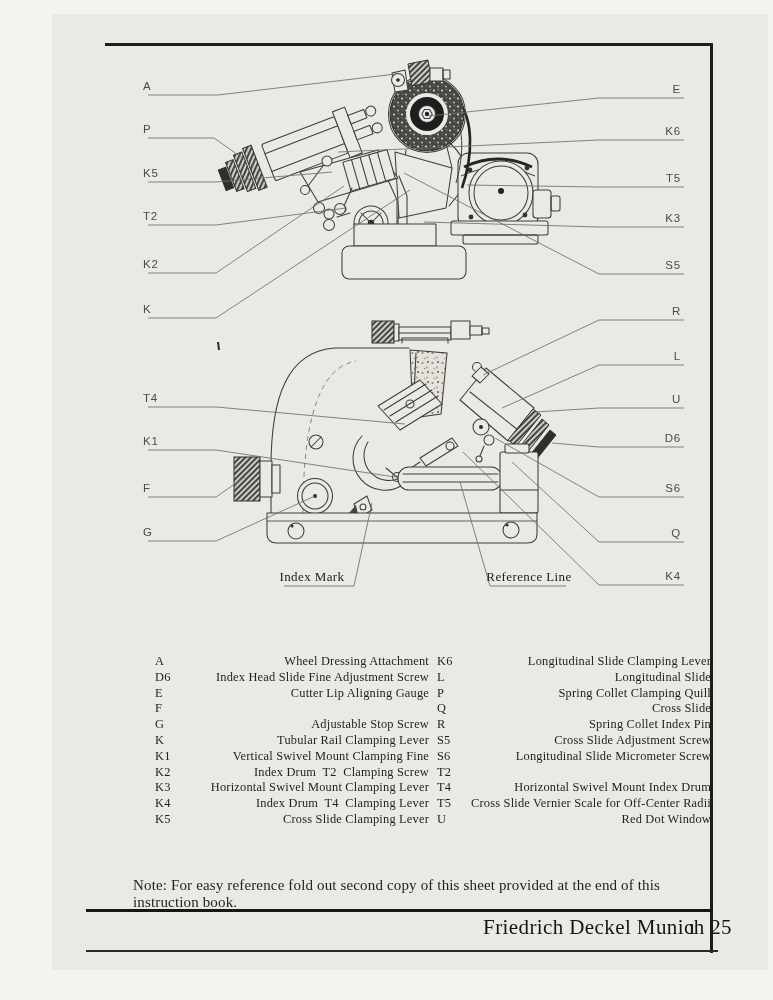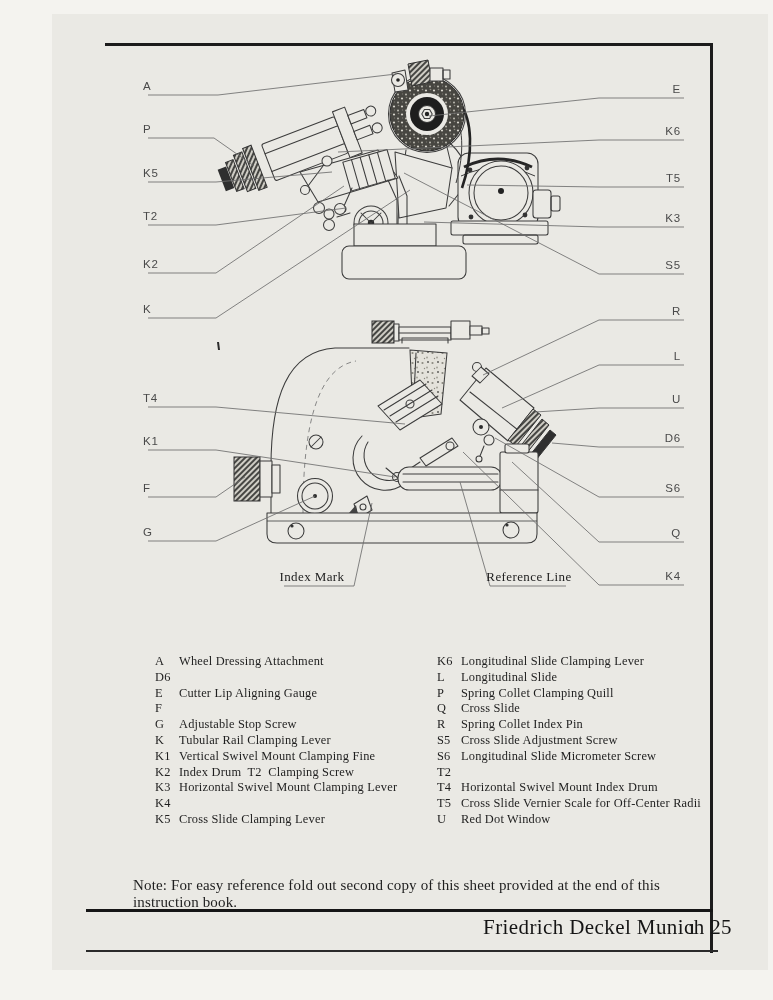--- a/index.html
+++ b/index.html
@@ -25,21 +25,21 @@
   .fillp{fill:#eae9e4;}
   .leader{fill:none;stroke:#6e6e6e;stroke-width:0.85;stroke-linejoin:round;}
   .callout{font-family:"Liberation Sans",sans-serif;font-size:11.5px;fill:#4a4a4a;letter-spacing:0.8px;}
   .figtext{font-family:"Liberation Serif",serif;font-size:13px;fill:#1d1d1d;letter-spacing:0.4px;}
   
   .legend-col{position:absolute;top:654px;width:284px;}
   #legend-column-left{left:155px;}
   #legend-column-right{left:437px;}
   .lrow{display:flex;align-items:flex-start;font-size:12.4px;line-height:15.8px;letter-spacing:0.2px;white-space:pre-wrap;}
   .lkey{flex:0 0 24px;}
-  .ltext{flex:0 0 250px;max-width:250px;}
+  .ltext{flex:0 0 250px;max-width:250px;text-align:right;}
   
   #note-line{left:133px;top:877px;width:580px;font-size:15px;letter-spacing:0.15px;}
   #footer-title{left:92px;top:915px;width:640px;text-align:right;font-size:21px;letter-spacing:0.4px;color:#141414;}
   #page-number{left:688px;top:921px;font-size:15px;font-weight:bold;color:#1a1a1a;}
 </style>
 </head>
 <body>
 
 <div id="paper"></div>
 <div class="abs" id="top-rule"></div>
@@ -282,29 +282,29 @@
       <text x="681" y="580" class="callout" text-anchor="end">K4</text>
     </g>
   <g id="annotation-label-layer">
       <text x="312" y="581" class="figtext" text-anchor="middle">Index Mark</text>
       <text x="529" y="581" class="figtext" text-anchor="middle">Reference Line</text>
     </g>
 </svg>
 
 <div class="legend-col" id="legend-column-left">
     <div class="lrow"><span class="lkey">A</span><span class="ltext">Wheel Dressing Attachment</span></div>
-    <div class="lrow"><span class="lkey">D6</span></div>
+    <div class="lrow"><span class="lkey">D6</span><span class="ltext">Index Head Slide Fine Adjustment Screw</span></div>
     <div class="lrow"><span class="lkey">E</span><span class="ltext">Cutter Lip Aligning Gauge</span></div>
     <div class="lrow"><span class="lkey">F</span></div>
     <div class="lrow"><span class="lkey">G</span><span class="ltext">Adjustable Stop Screw</span></div>
     <div class="lrow"><span class="lkey">K</span><span class="ltext">Tubular Rail Clamping Lever</span></div>
     <div class="lrow"><span class="lkey">K1</span><span class="ltext">Vertical Swivel Mount Clamping Fine</span></div>
     <div class="lrow"><span class="lkey">K2</span><span class="ltext">Index Drum  T2  Clamping Screw</span></div>
     <div class="lrow"><span class="lkey">K3</span><span class="ltext">Horizontal Swivel Mount Clamping Lever</span></div>
-    <div class="lrow"><span class="lkey">K4</span></div>
+    <div class="lrow"><span class="lkey">K4</span><span class="ltext">Index Drum  T4  Clamping Lever</span></div>
     <div class="lrow"><span class="lkey">K5</span><span class="ltext">Cross Slide Clamping Lever</span></div>
   </div>
 <div class="legend-col" id="legend-column-right">
     <div class="lrow"><span class="lkey">K6</span><span class="ltext">Longitudinal Slide Clamping Lever</span></div>
     <div class="lrow"><span class="lkey">L</span><span class="ltext">Longitudinal Slide</span></div>
     <div class="lrow"><span class="lkey">P</span><span class="ltext">Spring Collet Clamping Quill</span></div>
     <div class="lrow"><span class="lkey">Q</span><span class="ltext">Cross Slide</span></div>
     <div class="lrow"><span class="lkey">R</span><span class="ltext">Spring Collet Index Pin</span></div>
     <div class="lrow"><span class="lkey">S5</span><span class="ltext">Cross Slide Adjustment Screw</span></div>
     <div class="lrow"><span class="lkey">S6</span><span class="ltext">Longitudinal Slide Micrometer Screw</span></div>

